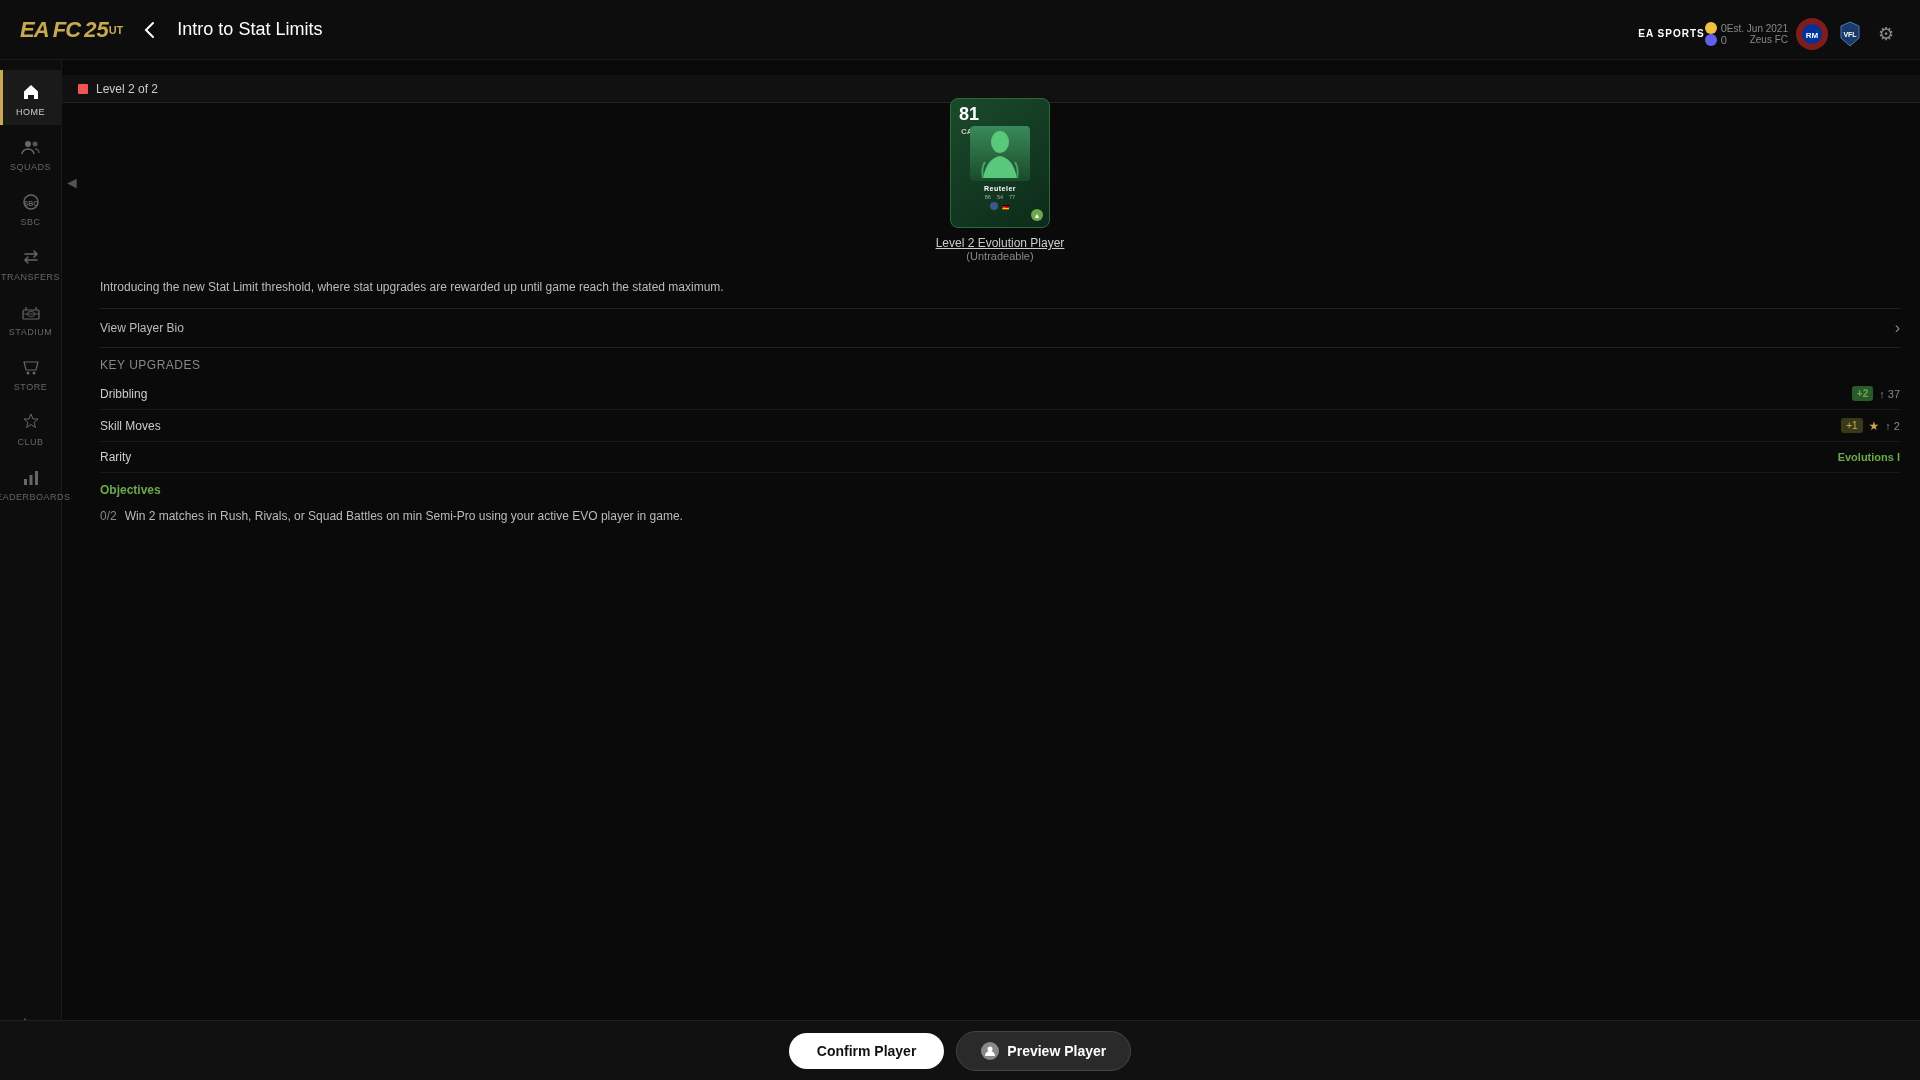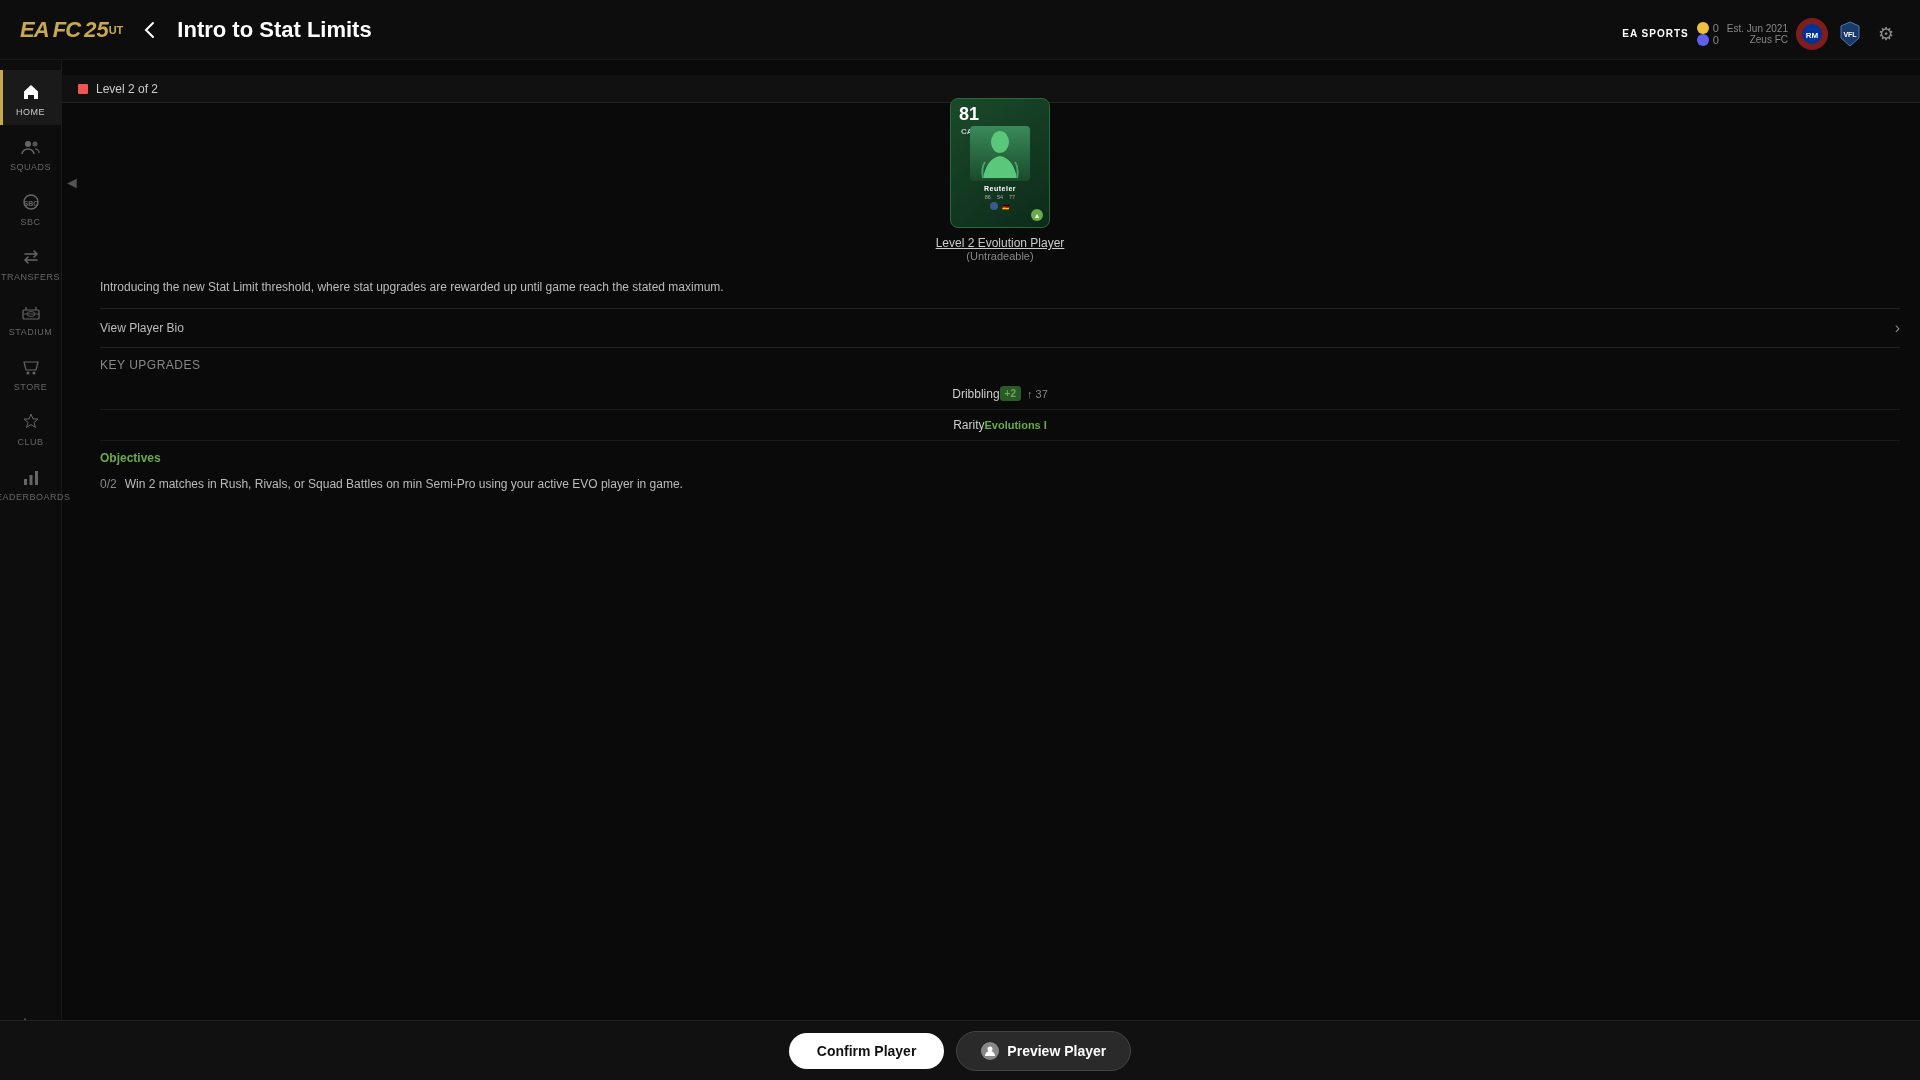--- a/index.html
+++ b/index.html
@@ -49,28 +49,28 @@
     .back-btn {
       background: none;
       border: none;
       color: #fff;
       font-size: 20px;
       cursor: pointer;
       display: flex;
       align-items: center;
     }
     .page-title {
-      font-size: 22px;
-      font-weight: 700;
+      font-size: 18px;
+      font-weight: 400;
       color: #fff;
     }
     .top-bar-right {
       display: flex;
       align-items: center;
-      gap: 8px;
+      gap: 0;
       margin-top: 8px;
     }
     .coins-info {
       display: flex;
       flex-direction: column;
       align-items: flex-end;
       font-size: 11px;
       color: #888;
     }
     .coins-row {
@@ -396,21 +396,21 @@
     .section-header {
       font-size: 12px;
       color: #888;
       padding: 10px 0 6px;
       text-transform: uppercase;
       letter-spacing: 0.5px;
     }
     .upgrade-row {
       display: flex;
       align-items: center;
-      justify-content: center;
+      justify-content: space-between;
       padding: 8px 0;
       border-bottom: 1px solid #1a1a1a;
       font-size: 12px;
       color: #ccc;
     }
     .upgrade-right {
       display: flex;
       align-items: center;
       gap: 6px;
     }
@@ -710,20 +710,28 @@
   <div class="section-header">Key Upgrades</div>
 
   <div class="upgrade-row">
     <span>Dribbling</span>
     <div class="upgrade-right">
       <span class="upgrade-badge-green">+2</span>
       <span class="upgrade-value">↑ 37</span>
     </div>
   </div>
 
+  <div class="upgrade-row">
+    <span>Skill Moves</span>
+    <div class="upgrade-right">
+      <span class="upgrade-badge-yellow">+1</span>
+      <span class="star-icon">★</span>
+      <span class="upgrade-value">↑ 2</span>
+    </div>
+  </div>
 
   <div class="upgrade-row">
     <span>Rarity</span>
     <div class="upgrade-right">
       <span class="evolutions-label">Evolutions I</span>
     </div>
   </div>
 
   <div class="objectives-header">Objectives</div>
   <div class="objective-row">

